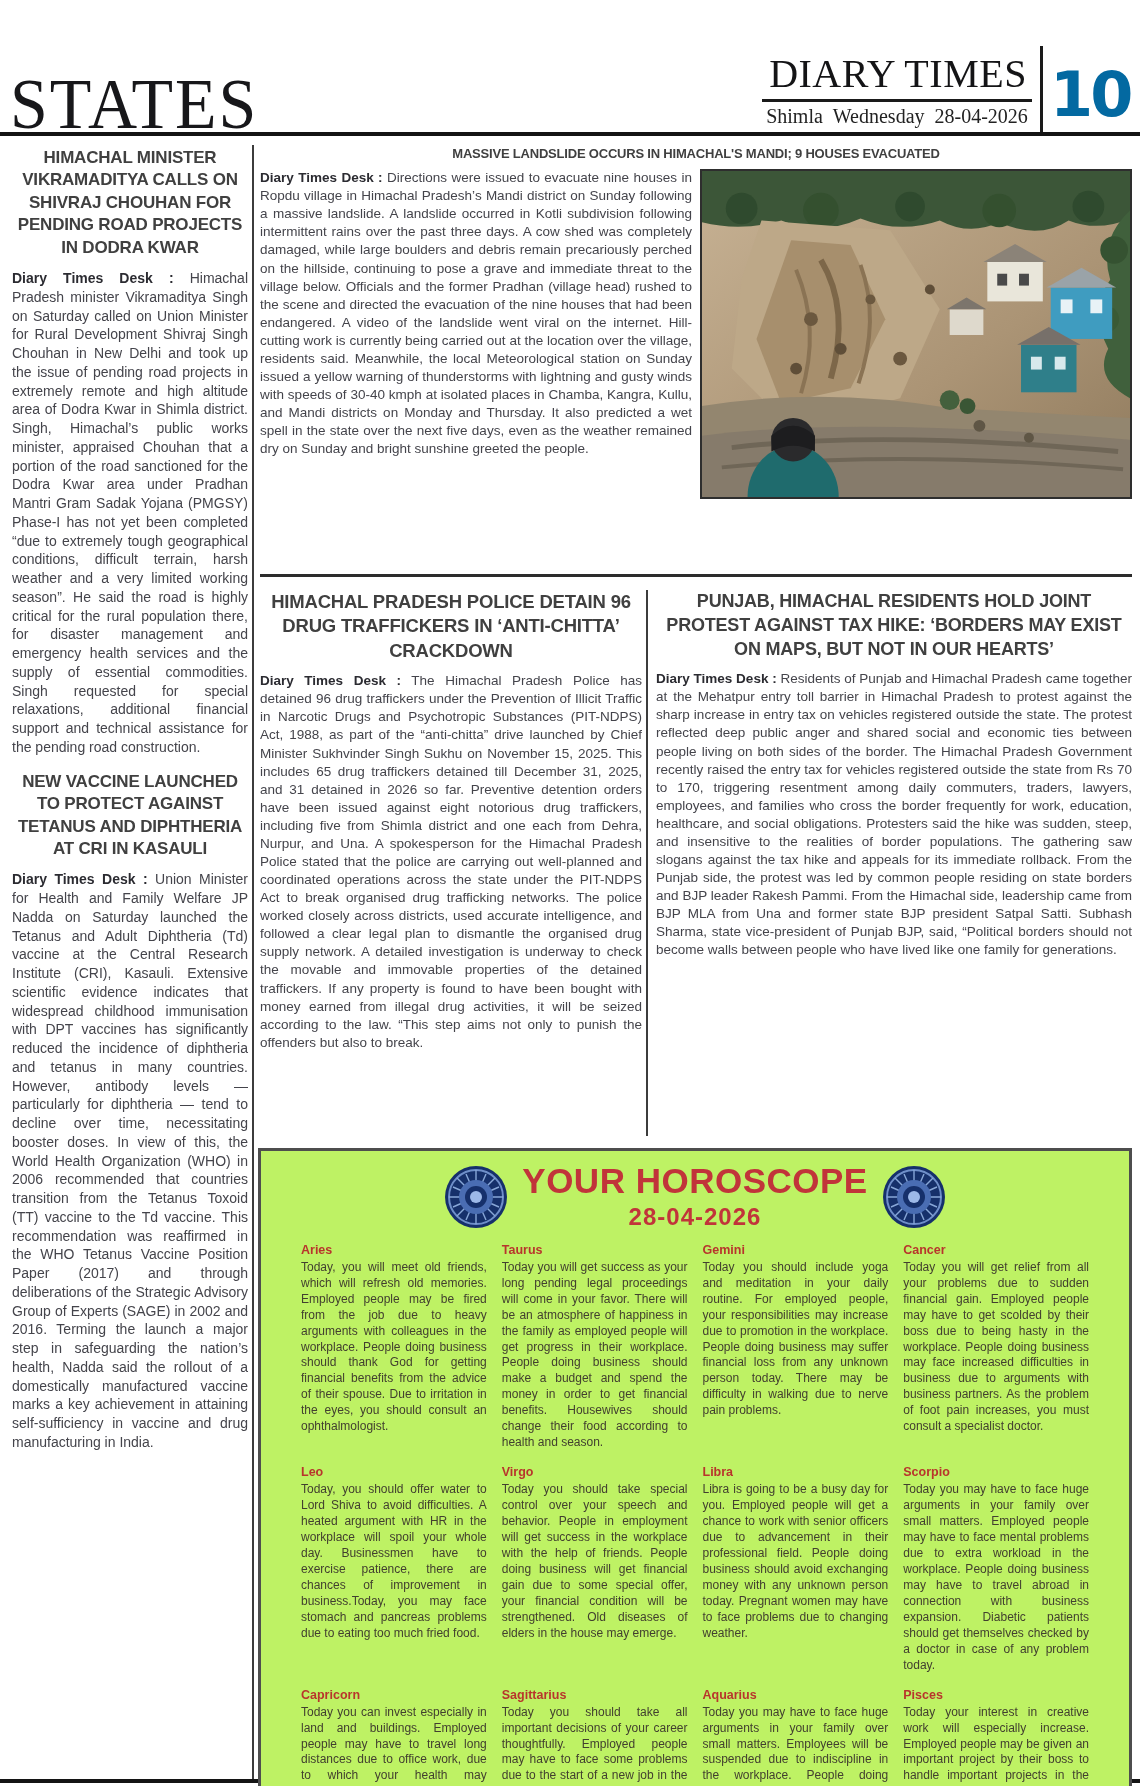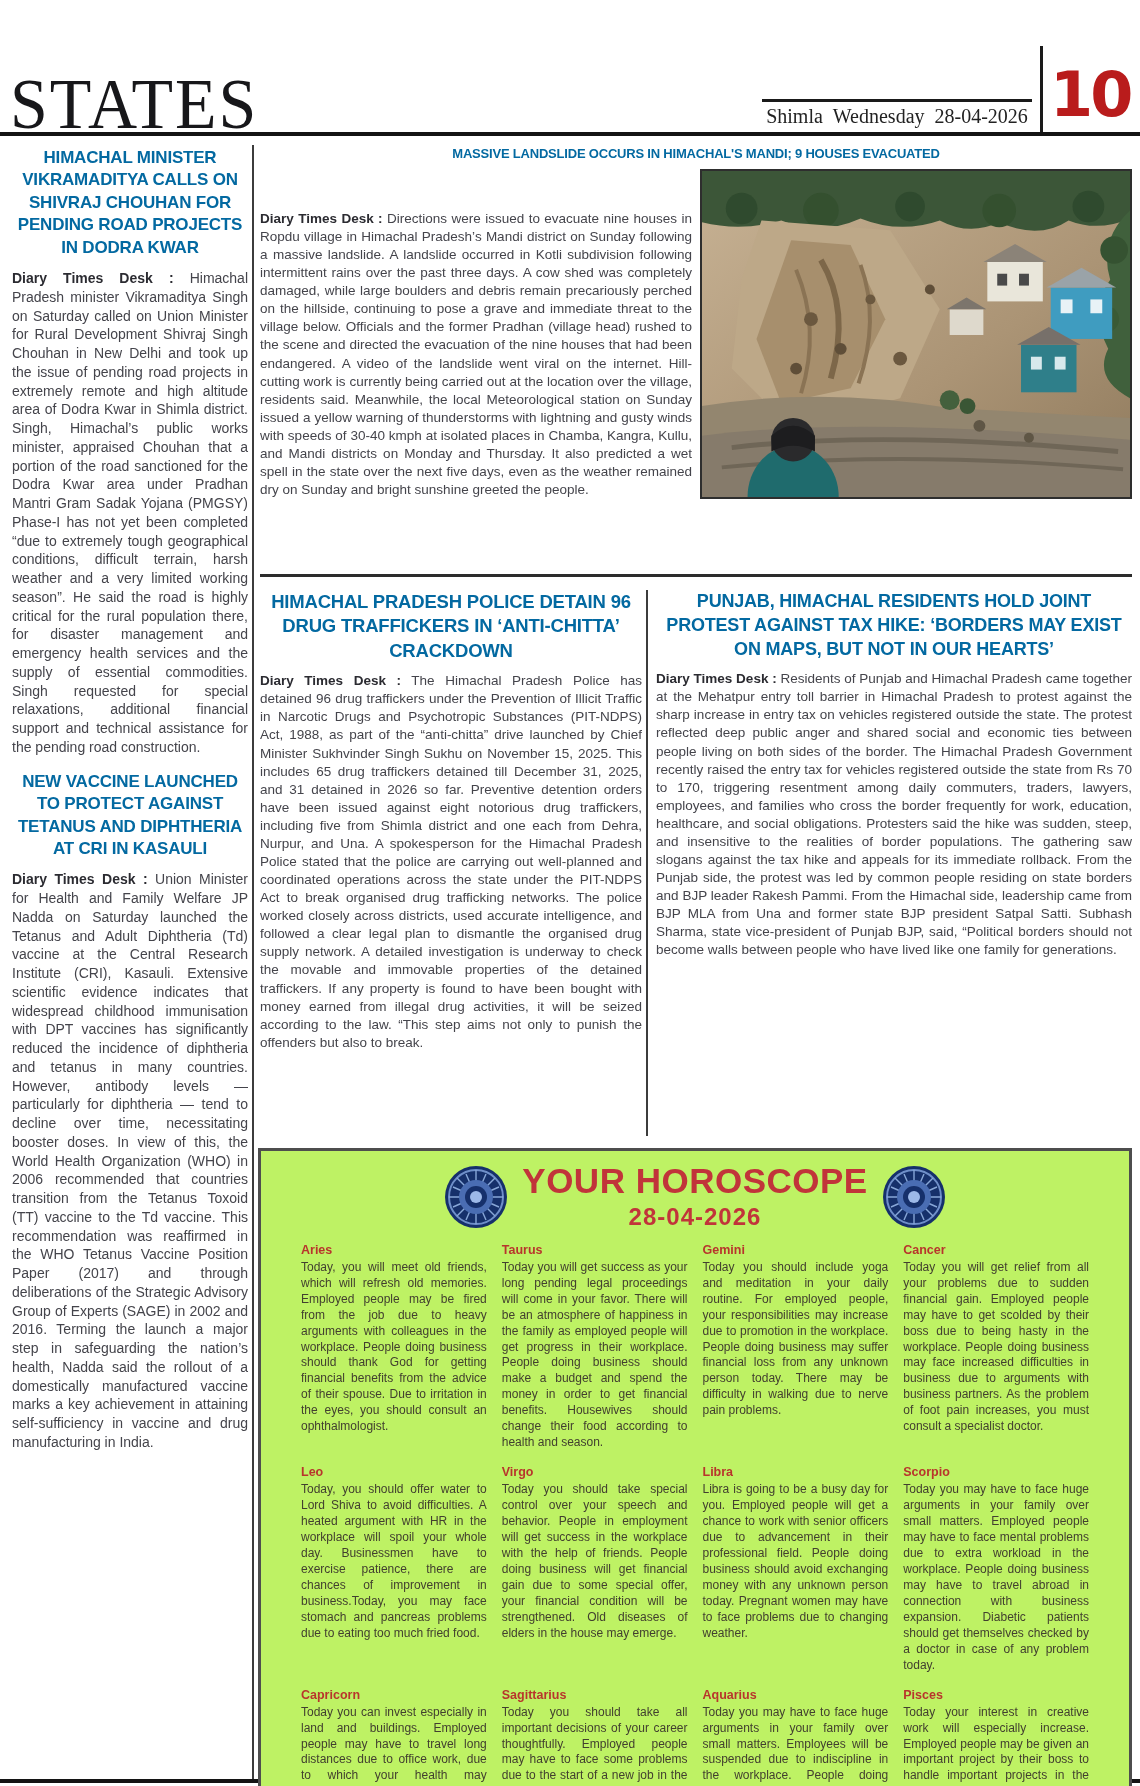--- a/index.html
+++ b/index.html
@@ -23,45 +23,45 @@
   .paper-rule { position:absolute; left:762px; top:99px; width:270px; height:3px; background:#1a1a1a; }
   .dateline {
     position:absolute; left:760px; top:105px; width:274px; text-align:center;
     font-family:"Liberation Serif", serif; font-size:20px; color:#222; white-space:nowrap;
   }
   .dateline span { margin:0 5px; }
   .mast-vrule { position:absolute; left:1040px; top:46px; width:3px; height:86px; background:#1a1a1a; }
   .page-number {
     position:absolute; left:1050px; top:58px;
     font-family:"DejaVu Sans", sans-serif; font-size:62px; font-weight:700;
-    letter-spacing:-3px; color:#b91c1c;
+    letter-spacing:-3px; color:#0369a1;
   }
   .header-rule { position:absolute; left:0; top:132px; width:1140px; height:4px; background:#141414; }
   .bottom-rule { position:absolute; left:0; top:1779px; width:1140px; height:4px; background:#141414; }
 
   
   .vrule-left { position:absolute; left:252px; top:145px; width:2px; height:1634px; background:#3c3c3c; }
   .vrule-mid  { position:absolute; left:646px; top:590px; width:2px; height:546px; background:#3c3c3c; }
   .mid-rule   { position:absolute; left:260px; top:574px; width:872px; height:3px; background:#2c2c2c; }
 
   
   h2.headline {
-    font-family:"Liberation Sans", sans-serif; font-weight:700; color:#0369a1;
+    font-family:"Liberation Sans", sans-serif; font-weight:700; color:#404040;
     text-align:center; letter-spacing:-0.2px; line-height:1.32;
   }
   p.body { text-align:justify; color:#44444b; }
   .lead { font-weight:700; color:#2b2b31; }
 
   .left-col { position:absolute; left:12px; top:147px; width:236px; }
   .left-col h2.headline { font-size:17px; margin-bottom:10px; }
   .left-col p.body { font-size:14px; line-height:1.34; margin-bottom:14px; }
 
   .mid-top { position:absolute; left:260px; top:145px; width:872px; }
   .mid-top h2.headline { font-size:13px; margin-bottom:7px; }
-  .landslide-flex { display:flex; align-items:flex-end; }
+  .landslide-flex { display:flex; align-items:flex-start; }
   .landslide-flex p.body { flex:1 1 auto; font-size:13.5px; line-height:1.34; margin-right:8px; }
   .photo { flex:0 0 432px; width:432px; height:330px; border:2px solid #2e2e2e; overflow:hidden; background:#b6a58c; }
   .photo svg { display:block; width:100%; height:100%; }
 
   .drugs { position:absolute; left:260px; top:590px; width:382px; height:552px; overflow:hidden; }
   .drugs h2.headline { font-size:18.5px; margin-bottom:9px; }
   .drugs p.body { font-size:13.5px; line-height:1.34; }
 
   .protest { position:absolute; left:656px; top:590px; width:476px; height:552px; overflow:hidden; }
   .protest h2.headline { font-size:18px; margin-bottom:9px; }
@@ -87,20 +87,21 @@
   .sign-text {
     font-size:12px; font-weight:400; color:#42402f; line-height:1.33; text-align:justify;
   }
 </style>
 </head>
 <body>
 
 <div class="page">
 
   <div class="section-title">STATES</div>
+  <div class="paper-name">DIARY TIMES</div>
   <div class="paper-rule"></div>
   <div class="dateline">
     <span>Shimla</span><span>Wednesday</span><span>28-04-2026</span>
   </div>
   <div class="mast-vrule"></div>
   <div class="page-number">10</div>
   <div class="header-rule"></div>
 
   <div class="vrule-left"></div>
   <div class="vrule-mid"></div>

